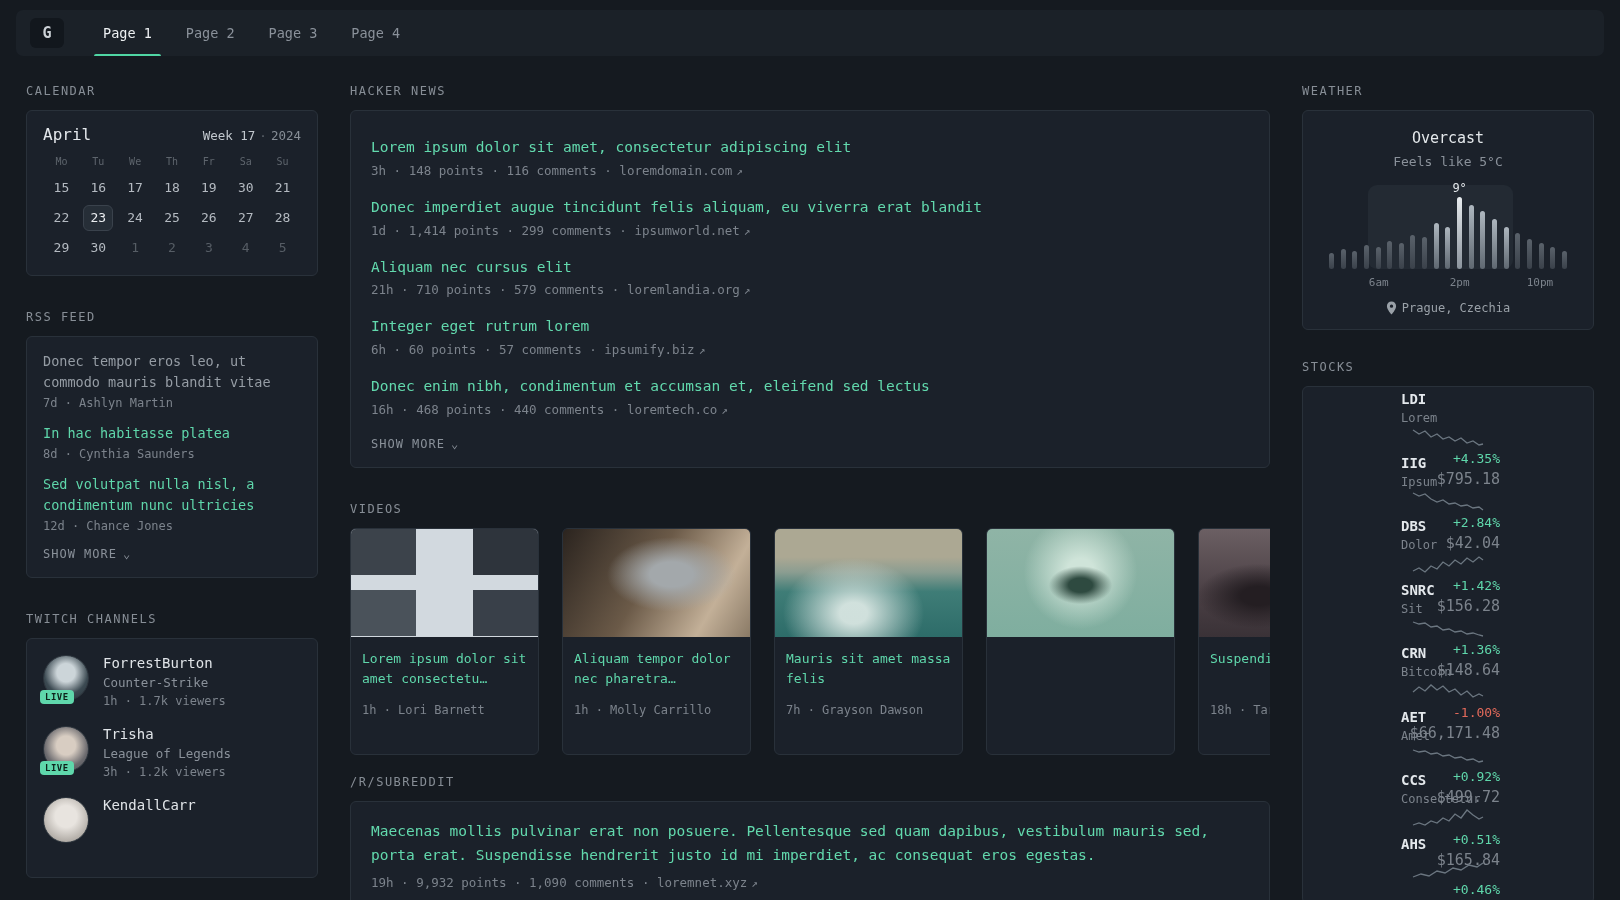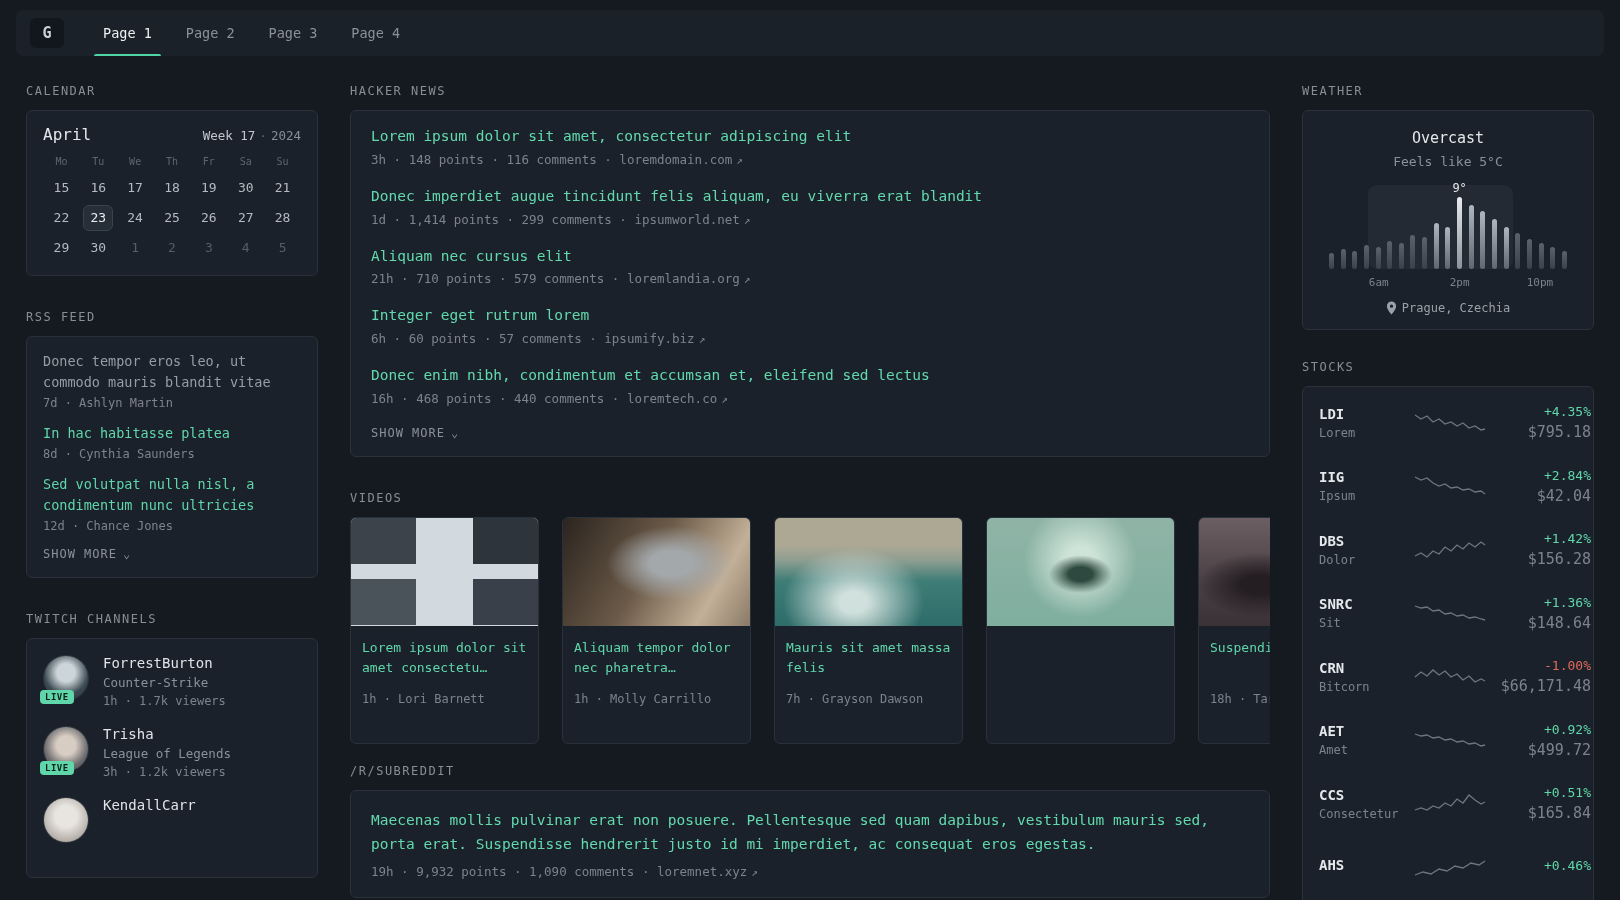--- a/index.html
+++ b/index.html
@@ -93,21 +93,21 @@
   .tw-live {
     position:absolute; left:-4px; bottom:-4px;
     background:#5fd7ab; color:#0e211a; font-size:9px; font-weight:bold;
     padding:2px 5px; border-radius:4px; letter-spacing:.5px;
   }
   .tw-name { font-size:14px; color:#e0e4e8; cursor:pointer; }
   .tw-cat { font-size:12.5px; color:#8a919a; margin-top:4px; }
   .tw-view { font-size:12px; color:#7c838c; margin-top:4px; }
 
   
-  .hn { padding:15px 20px 16px; }
+  .hn { padding:26px 20px 16px; }
   .hn-item { margin-bottom:19px; }
   .hn-title { font-size:14.5px; color:#62d9ad; cursor:pointer; line-height:1.5; }
   .hn-meta { font-size:12.5px; color:#7c838c; margin-top:4px; }
   .hn-domain { color:#7c838c; cursor:pointer; }
 
   
   .videos-row { display:flex; gap:23px; overflow:hidden; }
   .video-card {
     width:189px; height:227px; flex:none;
     background:#1b212a; border:1px solid #29313a; border-radius:6px; overflow:hidden;
@@ -183,21 +183,21 @@
     position:absolute; bottom:0; transform:translateX(-50%);
     font-size:11px; color:#7c838c;
   }
   .w-loc {
     margin-top:12px; font-size:12px; color:#9aa1a8;
     display:flex; align-items:center; justify-content:center; gap:5px;
   }
 
   
   .stocks { padding:4px 16px; }
-  .stock-row { display:flex; align-items:center; height:63.5px; }
+  .stock-row { display:flex; align-items:center; height:63.5px;flex-direction:column; }
   .stock-left { width:94px; flex:none; }
   .stock-sym { font-size:14px; font-weight:bold; color:#e4e8ec; }
   .stock-name { font-size:12px; color:#7c838c; margin-top:4px; }
   .stock-spark { flex:1; display:flex; justify-content:center; }
   .stock-spark svg { width:74px; height:26px; }
   .stock-right { width:104px; flex:none; text-align:right; }
   .stock-chg { font-size:13px; }
   .stock-chg.pos { color:#5fd7ab; }
   .stock-chg.neg { color:#e2695a; }
   .stock-price { font-size:15px; color:#7c838c; margin-top:4px; }

